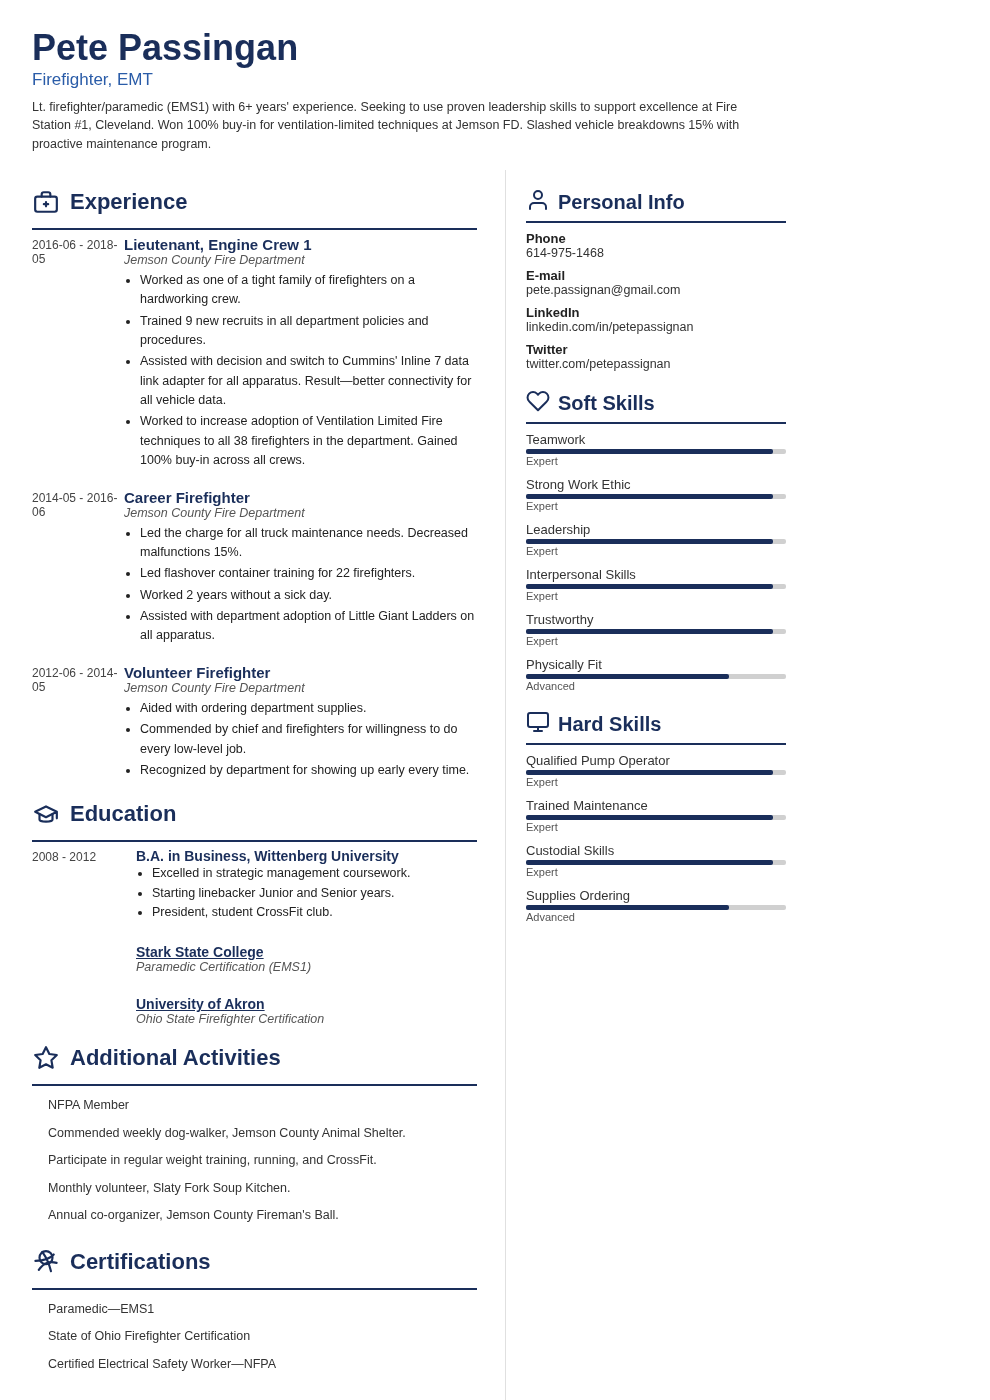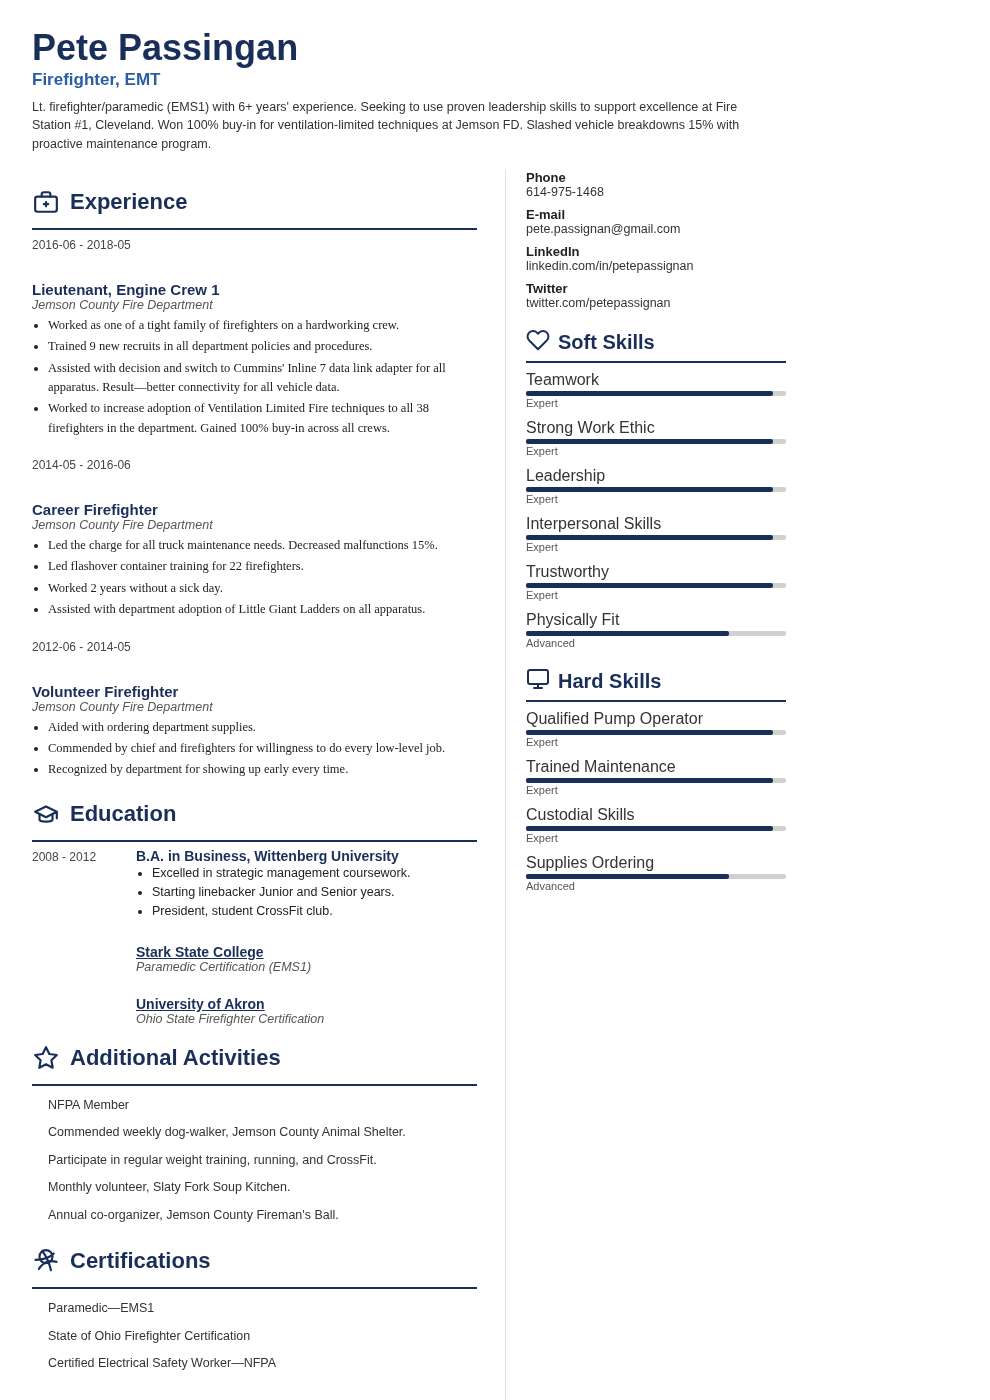--- a/index.html
+++ b/index.html
@@ -23,21 +23,21 @@
     }
     .header h1 {
       font-size: 36px;
       font-weight: 900;
       color: #1a2e5a;
       line-height: 1.1;
     }
     .header .subtitle {
       font-size: 17px;
       color: #2a5ca8;
-      font-weight: 700;
+      font-weight: 400;
       margin-top: 2px;
       margin-bottom: 8px;
     }
     .header .summary {
       font-size: 12.5px;
       color: #333;
       line-height: 1.5;
     }
     .main-content {
       display: flex;
@@ -68,23 +68,22 @@
       height: 28px;
       display: flex;
       align-items: center;
       justify-content: center;
       color: #1a2e5a;
       font-size: 20px;
     }
     
     .exp-item {
       display: flex;
-      gap: 29px;
+      gap: 4px;
       margin-bottom: 16px;
-      flex-direction: column;
     }
     .exp-date {
       min-width: 88px;
       font-size: 12px;
       color: #444;
       padding-top: 2px;
     }
     .exp-detail {}
     .exp-detail .job-title {
       font-size: 15px;
@@ -95,21 +94,21 @@
       font-style: italic;
       color: #555;
       font-size: 12.5px;
       margin-bottom: 4px;
     }
     .exp-detail ul {
       padding-left: 16px;
       font-size: 12.5px;
       line-height: 1.55;
     }
-    .exp-detail ul li { margin-bottom: 2px; font-family: Liberation Serif, serif; }
+    .exp-detail ul li { margin-bottom: 2px; }
 
     
     .edu-item {
       display: flex;
       gap: 16px;
       margin-bottom: 12px;
     }
     .edu-date {
       min-width: 88px;
       font-size: 12px;
@@ -167,21 +166,21 @@
     .personal-info-field .field-value {
       font-size: 12.5px;
       color: #333;
     }
 
     
     .skill-item {
       margin-bottom: 10px;
     }
     .skill-name {
-      font-size: 16px;
+      font-size: 13px;
       color: #333;
       margin-bottom: 2px;
     }
     .skill-bar-bg {
       width: 100%;
       height: 5px;
       background: #d0d0d0;
       border-radius: 2px;
       position: relative;
     }
@@ -348,20 +347,29 @@
       <div id="certifications-list">
           <div class="cert-item">Paramedic—EMS1</div>
           <div class="cert-item">State of Ohio Firefighter Certification</div>
           <div class="cert-item">Certified Electrical Safety Worker—NFPA</div>
         </div>
 
     </div>
 
     <div class="right-col">
 
+      <div class="right-section-title">
+        <span class="icon">
+          <svg width="24" height="24" viewBox="0 0 24 24" fill="none" stroke="#1a2e5a" stroke-width="2" stroke-linecap="round" stroke-linejoin="round">
+            <path d="M20 21v-2a4 4 0 0 0-4-4H8a4 4 0 0 0-4 4v2"></path>
+            <circle cx="12" cy="7" r="4"></circle>
+          </svg>
+        </span>
+        <span>Personal Info</span>
+      </div>
 
       <div id="personal-info-fields">
           <div class="personal-info-field">
     <div class="field-label">Phone</div>
     <div class="field-value">614-975-1468</div>
   </div>
           <div class="personal-info-field">
     <div class="field-label">E-mail</div>
     <div class="field-value">pete.passignan@gmail.com</div>
   </div>

